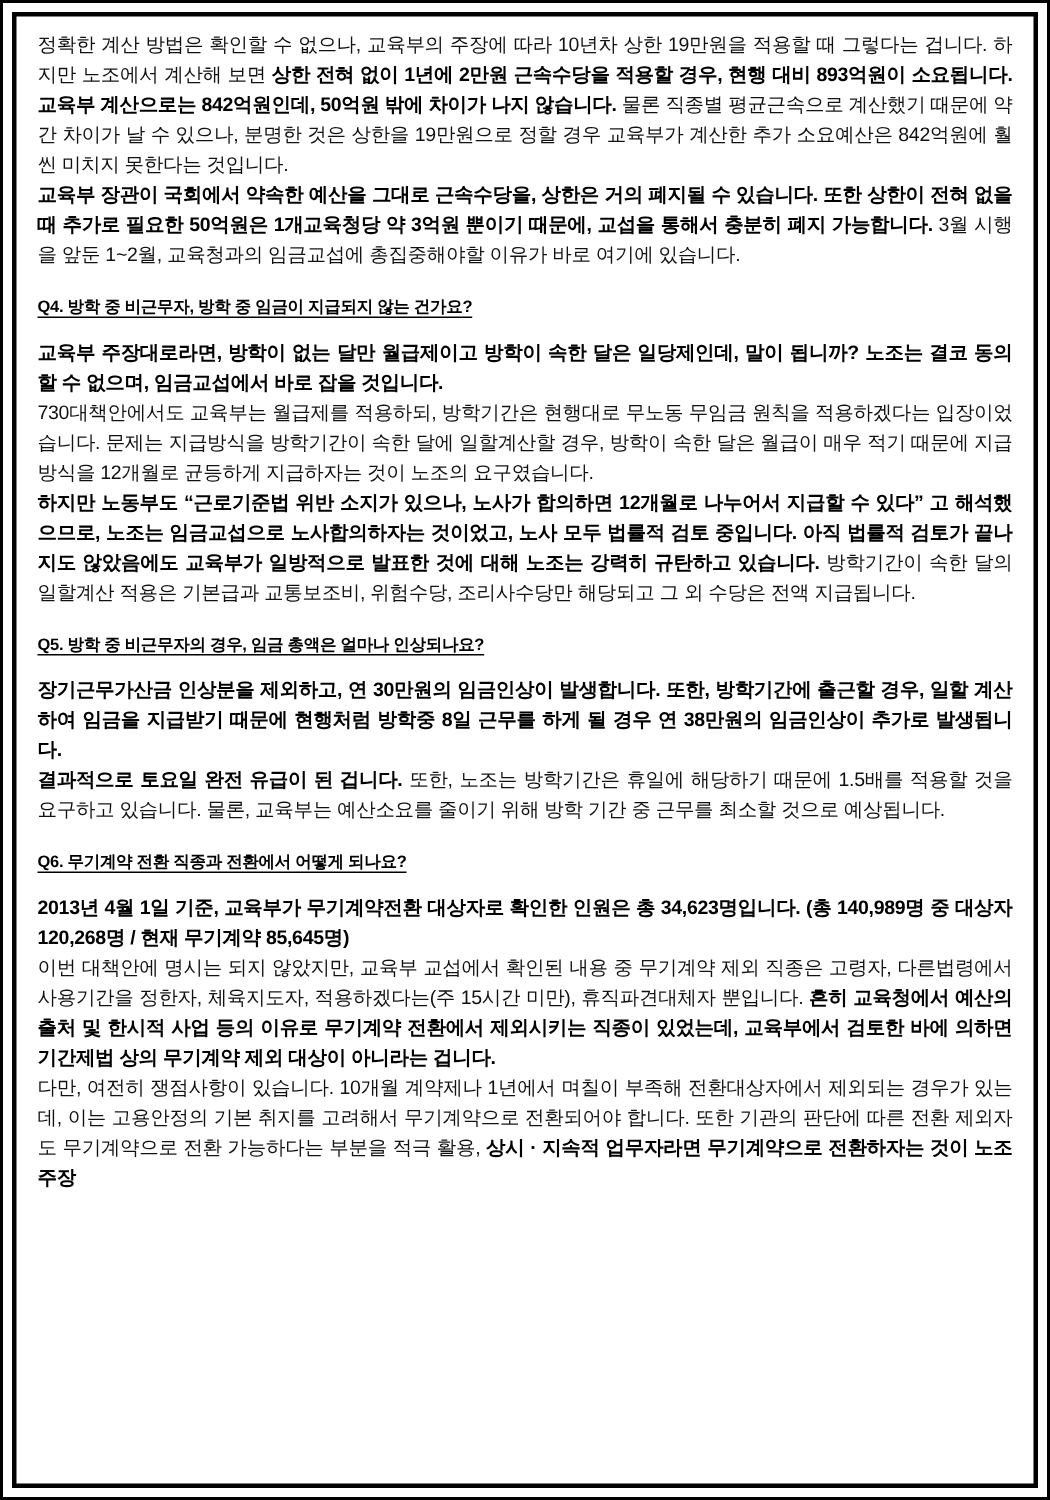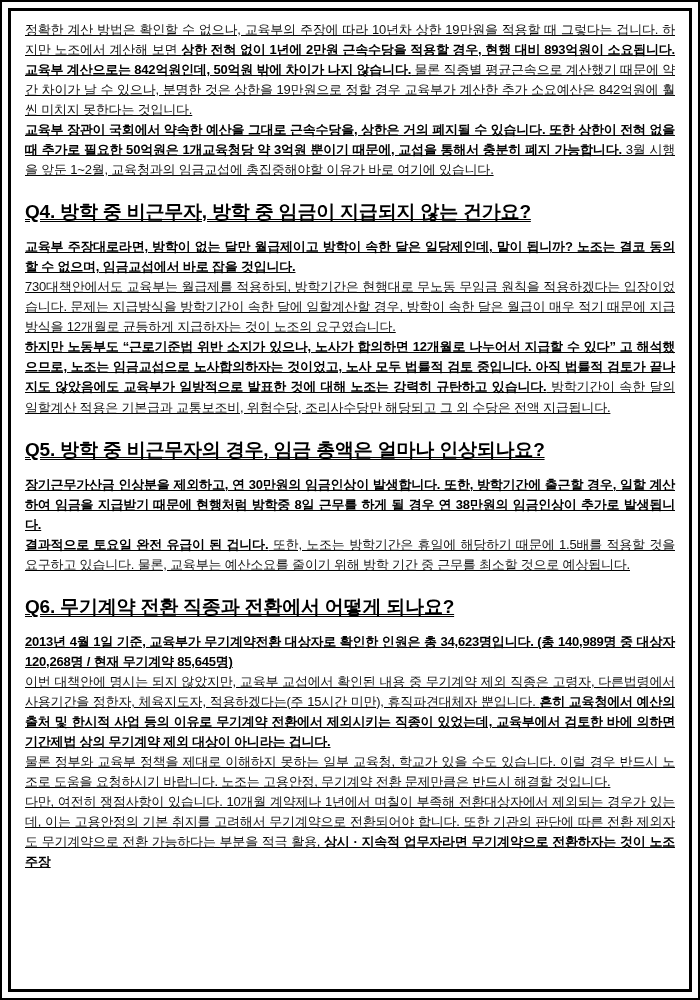--- a/index.html
+++ b/index.html
@@ -20,40 +20,39 @@
     padding: 6px;
     background: #ffffff;
   }
   .frame {
     box-sizing: border-box;
     width: 100%;
     height: 100%;
     border: 3px solid #000000;
     padding: 9px 14px 18px 14px;
     overflow: hidden;
-    text-decoration: underline;
   }
   .doc {
     font-family: "Liberation Sans", "DejaVu Sans", sans-serif;
     font-size: 13px;
     line-height: 1.54;
     color: #111111;
     text-align: justify;
     letter-spacing: -0.2px;
   }
   .para {
     margin: 0;
     padding: 0;
   }
   .para strong {
     font-weight: 700;
     color: #000000;
   }
   .q-heading {
-    font-size: 19px;
+    font-size: 11px;
     font-weight: 800;
     color: #000000;
     margin: 17px 0 11px 0;
     text-decoration: underline;
     text-underline-offset: 3px;
     text-align: left;
   }
 </style>
 </head>
 <body>
@@ -66,17 +65,16 @@
         <h3 class="q-heading">Q4. 방학 중 비근무자, 방학 중 임금이 지급되지 않는 건가요?</h3>
         <p class="para"><strong>교육부 주장대로라면, 방학이 없는 달만 월급제이고 방학이 속한 달은 일당제인데, 말이 됩니까? 노조는 결코 동의할 수 없으며, 임금교섭에서 바로 잡을 것입니다.</strong></p>
         <p class="para"><span>730대책안에서도 교육부는 월급제를 적용하되, 방학기간은 현행대로 무노동 무임금 원칙을 적용하겠다는 입장이었습니다. 문제는 지급방식을 방학기간이 속한 달에 일할계산할 경우, 방학이 속한 달은 월급이 매우 적기 때문에 지급방식을 12개월로 균등하게 지급하자는 것이 노조의 요구였습니다.</span></p>
         <p class="para"><strong>하지만 노동부도 “근로기준법 위반 소지가 있으나, 노사가 합의하면 12개월로 나누어서 지급할 수 있다” 고 해석했으므로, 노조는 임금교섭으로 노사합의하자는 것이었고, 노사 모두 법률적 검토 중입니다. 아직 법률적 검토가 끝나지도 않았음에도 교육부가 일방적으로 발표한 것에 대해 노조는 강력히 규탄하고 있습니다.</strong><span> 방학기간이 속한 달의 일할계산 적용은 기본급과 교통보조비, 위험수당, 조리사수당만 해당되고 그 외 수당은 전액 지급됩니다.</span></p>
         <h3 class="q-heading">Q5. 방학 중 비근무자의 경우, 임금 총액은 얼마나 인상되나요?</h3>
         <p class="para"><strong>장기근무가산금 인상분을 제외하고, 연 30만원의 임금인상이 발생합니다. 또한, 방학기간에 출근할 경우, 일할 계산하여 임금을 지급받기 때문에 현행처럼 방학중 8일 근무를 하게 될 경우 연 38만원의 임금인상이 추가로 발생됩니다.</strong></p>
         <p class="para"><strong>결과적으로 토요일 완전 유급이 된 겁니다.</strong><span> 또한, 노조는 방학기간은 휴일에 해당하기 때문에 1.5배를 적용할 것을 요구하고 있습니다. 물론, 교육부는 예산소요를 줄이기 위해 방학 기간 중 근무를 최소할 것으로 예상됩니다.</span></p>
         <h3 class="q-heading">Q6. 무기계약 전환 직종과 전환에서 어떻게 되나요?</h3>
         <p class="para"><strong>2013년 4월 1일 기준, 교육부가 무기계약전환 대상자로 확인한 인원은 총 34,623명입니다. (총 140,989명 중 대상자 120,268명 / 현재 무기계약 85,645명)</strong></p>
         <p class="para"><span>이번 대책안에 명시는 되지 않았지만, 교육부 교섭에서 확인된 내용 중 무기계약 제외 직종은 고령자, 다른법령에서 사용기간을 정한자, 체육지도자, 적용하겠다는(주 15시간 미만), 휴직파견대체자 뿐입니다. </span><strong>흔히 교육청에서 예산의 출처 및 한시적 사업 등의 이유로 무기계약 전환에서 제외시키는 직종이 있었는데, 교육부에서 검토한 바에 의하면 기간제법 상의 무기계약 제외 대상이 아니라는 겁니다.</strong></p>
-        <p class="para"><span>물론 정부와 교육부 정책을 제대로 이해하지 못하는 일부 교육청, 학교가 있을 수도 있습니다. 이럴 경우 반드시 노조로 도움을 요청하시기 바랍니다. 노조는 고용안정, 무기계약 전환 문제만큼은 반드시 해결할 것입니다.</span></p>
         <p class="para"><span>다만, 여전히 쟁점사항이 있습니다. 10개월 계약제나 1년에서 며칠이 부족해 전환대상자에서 제외되는 경우가 있는데, 이는 고용안정의 기본 취지를 고려해서 무기계약으로 전환되어야 합니다. 또한 기관의 판단에 따른 전환 제외자도 무기계약으로 전환 가능하다는 부분을 적극 활용, </span><strong>상시 · 지속적 업무자라면 무기계약으로 전환하자는 것이 노조 주장</strong></p>
       </div>
   </div>
 </div>
 
 </body></html>

